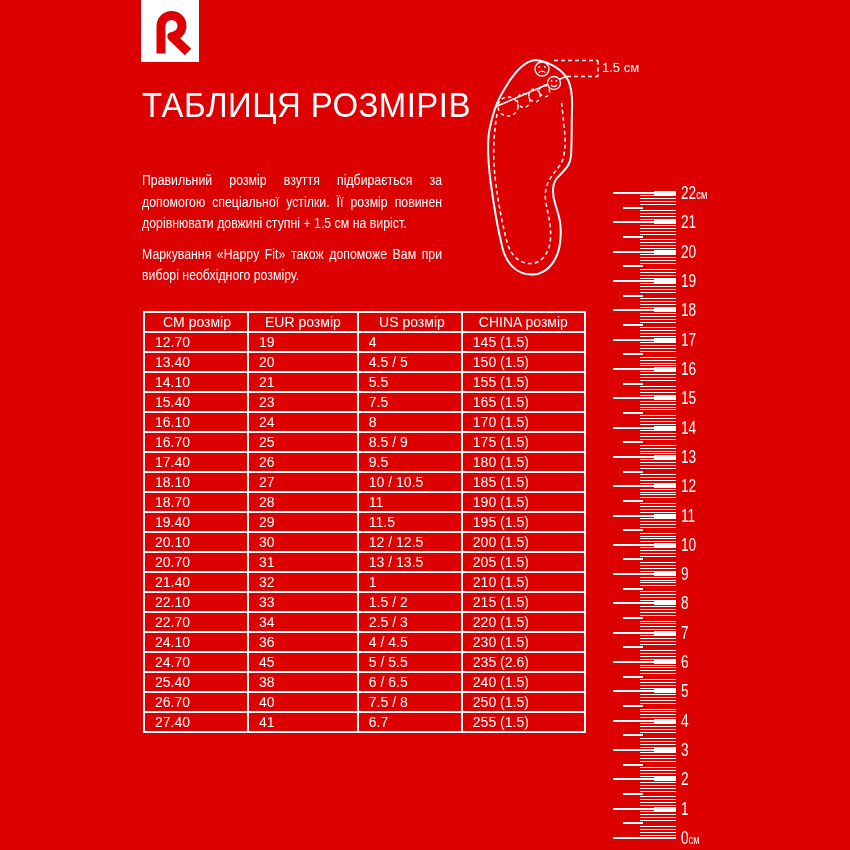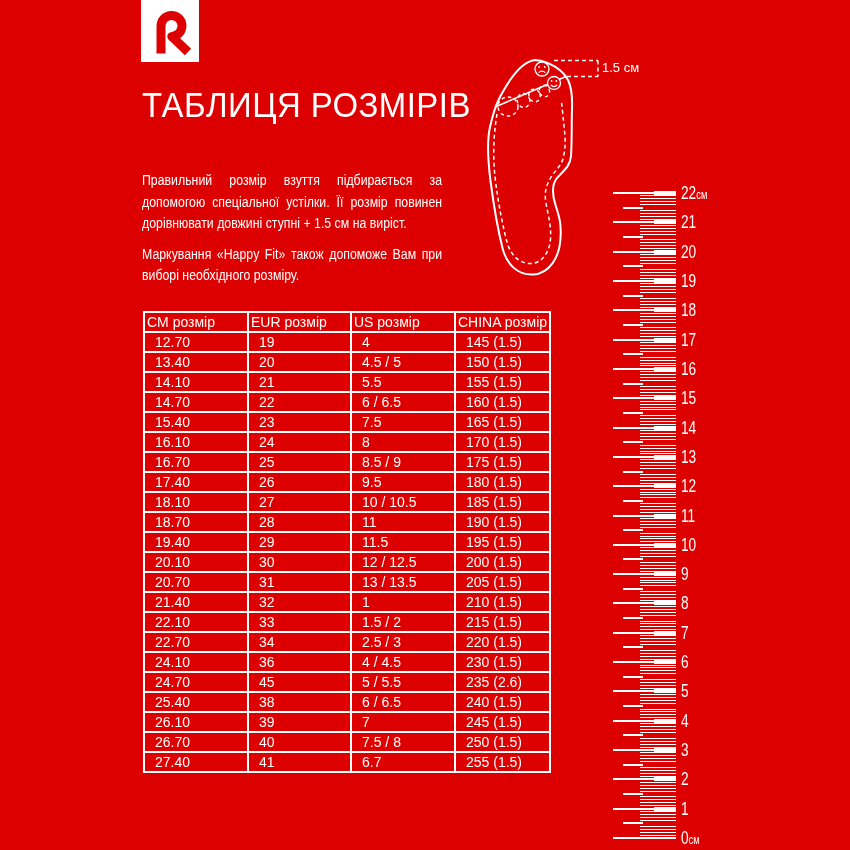--- a/index.html
+++ b/index.html
@@ -43,21 +43,21 @@
   .size-table {
     position: absolute; left: 143px; top: 311px;
     border-collapse: collapse; table-layout: fixed;
   }
   .size-table th, .size-table td {
     border: 2px solid #ffffff;
     height: 20px;
     font-size: 14px; font-weight: 400; color: #ffffff;
     white-space: nowrap; overflow: hidden;
   }
-  .size-table th { text-align: left; padding: 0 2px; }
+  .size-table th { text-align: right; padding: 0 16px; }
   .size-table td { text-align: left; padding: 0 2px 0 10px; }
 </style>
 </head>
 <body>
 
 <div class="logo-box">
   <svg width="58" height="62" viewBox="0 0 58 62">
     <path d="M 20 53.5 L 20 26 A 10.5 10.5 0 1 1 30.8 36.4 L 47 52" fill="none" stroke="#dd0000" stroke-width="9" stroke-linejoin="round"></path>
   </svg>
 </div>
@@ -409,26 +409,20 @@
         <td>4.5 / 5</td>
         <td>150 (1.5)</td>
       </tr>
       <tr>
         <td>14.10</td>
         <td>21</td>
         <td>5.5</td>
         <td>155 (1.5)</td>
       </tr>
       <tr>
-        <td>14.70</td>
-        <td>22</td>
-        <td>6 / 6.5</td>
-        <td>160 (1.5)</td>
-      </tr>
-      <tr>
         <td>15.40</td>
         <td>23</td>
         <td>7.5</td>
         <td>165 (1.5)</td>
       </tr>
       <tr>
         <td>16.10</td>
         <td>24</td>
         <td>8</td>
         <td>170 (1.5)</td>
@@ -505,26 +499,20 @@
         <td>5 / 5.5</td>
         <td>235 (2.6)</td>
       </tr>
       <tr>
         <td>25.40</td>
         <td>38</td>
         <td>6 / 6.5</td>
         <td>240 (1.5)</td>
       </tr>
       <tr>
-        <td>26.10</td>
-        <td>39</td>
-        <td>7</td>
-        <td>245 (1.5)</td>
-      </tr>
-      <tr>
         <td>26.70</td>
         <td>40</td>
         <td>7.5 / 8</td>
         <td>250 (1.5)</td>
       </tr>
       <tr>
         <td>27.40</td>
         <td>41</td>
         <td>6.7</td>
         <td>255 (1.5)</td>

